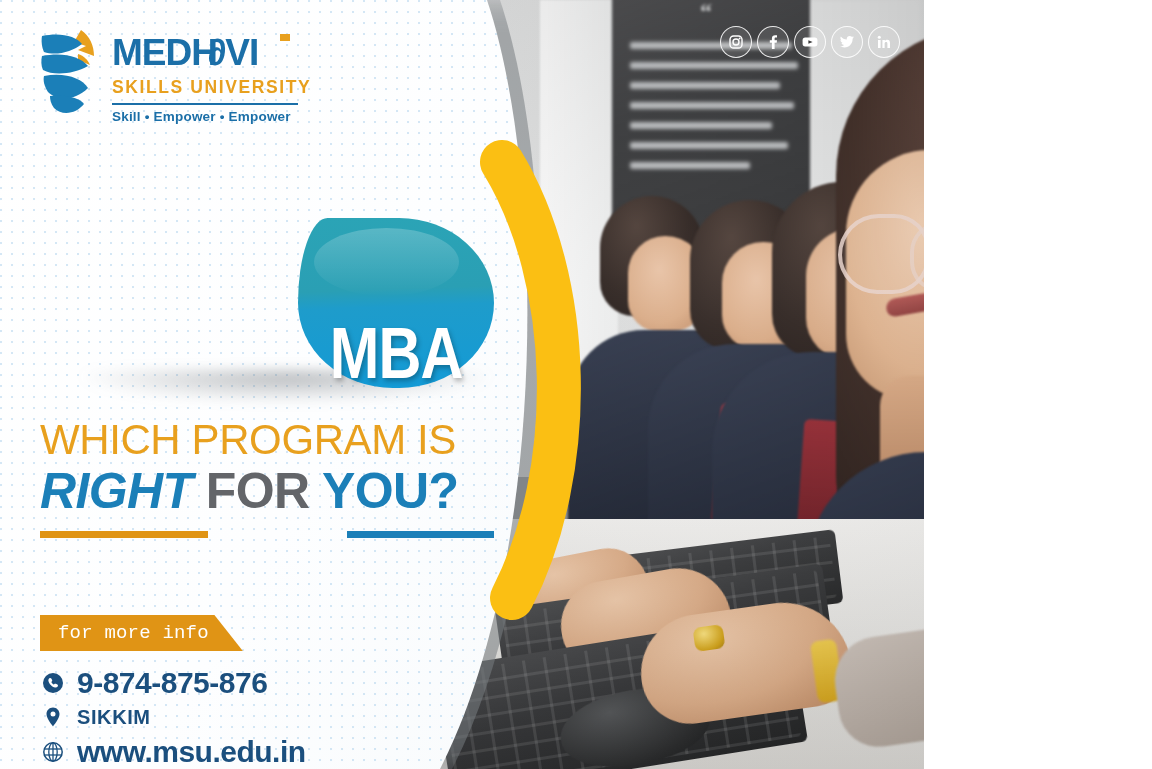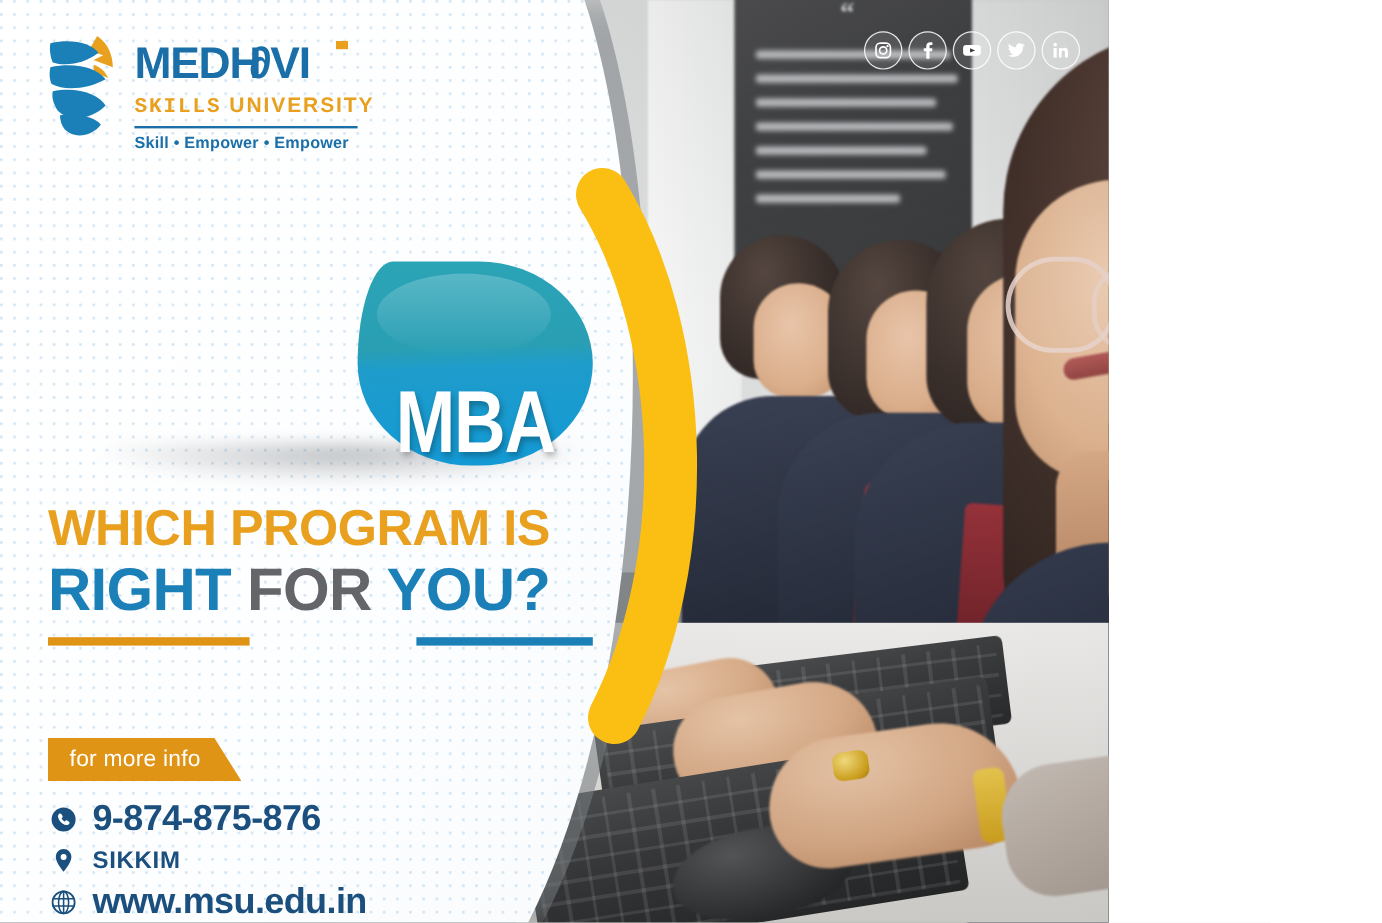--- a/index.html
+++ b/index.html
@@ -271,21 +271,21 @@
   
   .logo { position: absolute; left: 38px; top: 26px; display: flex; align-items: flex-start; }
   .logo-mark { width: 64px; height: 92px; margin-right: 10px; flex: none; }
   .logo-text { padding-top: 8px; }
   .logo-word { display: block; line-height: 1; }
   .logo-word svg { display: block; }
   .logo-sub {
     font-size: 17.5px; font-weight: bold; letter-spacing: 1.6px;
     line-height: 1; margin-top: 5px; white-space: nowrap;
   }
-  .logo-sub .sk { color: #E8A01E; font-family: Liberation Mono, monospace; }
+  .logo-sub .sk { color: #E8A01E; }
   .logo-sub .un { color: #E8A01E; }
   .logo-rule { height: 2px; background: #1b6fa8; margin: 6px 0 4px; width: 186px; }
   .logo-tag {
     font-size: 13.5px; font-weight: bold; color: #1b6fa8;
     letter-spacing: .2px; white-space: nowrap;
   }
 
   
   .vs-group { position: absolute; left: 40px; top: 210px; width: 460px; height: 190px; }
   .badge {
@@ -335,28 +335,28 @@
   }
   .vs-badge span {
     color: #fff; font-size: 33px; font-weight: bold; letter-spacing: -1px;
     transform: scaleY(1.2);
   }
 
   
   .headline { position: absolute; left: 40px; top: 418px; width: 470px; }
   .hl-line1 {
     color: #E8A01E;
-    font-size: 42px; font-weight: bold; letter-spacing: -.4px;
+    font-size: 42px; font-weight: normal; letter-spacing: -.4px;
     line-height: 1.06; white-space: nowrap;
   }
   .hl-line2 {
     font-size: 50px; font-weight: bold; letter-spacing: -.6px;
     line-height: 1.06; margin-top: 2px; white-space: nowrap;
   }
-  .hl-right { color: #1b7fb8; }
+  .hl-right { color: #1b7fb8; font-style: italic; }
   .hl-for   { color: #636569; }
   .hl-you   { color: #1b7fb8; }
   .hl-rules { position: relative; height: 18px; margin-top: 10px; }
   .rule-orange {
     position: absolute; left: 0; top: 3px; width: 168px; height: 7px;
     background: #E09415;
   }
   .rule-blue {
     position: absolute; left: 307px; top: 3px; width: 147px; height: 7px;
     background: #1b7fb8;
@@ -366,20 +366,21 @@
   .contact { position: absolute; left: 40px; top: 615px; }
   .ribbon {
     position: relative;
     display: inline-block;
     background: #E09415;
     color: #ffffff;
     font-size: 19px;
     padding: 7px 34px 7px 18px;
     clip-path: polygon(0 0, 86% 0, 100% 100%, 0 100%);
     letter-spacing: .2px;
+    font-family: Liberation Mono, monospace;
   }
   .contact-rows { margin-top: 14px; }
   .crow {
     display: flex; align-items: center;
     color: #1b4f7e;
     margin-bottom: 4px;
   }
   .crow-icon {
     width: 26px; height: 26px; margin-right: 11px; flex: none;
     display: flex; align-items: center; justify-content: center;

